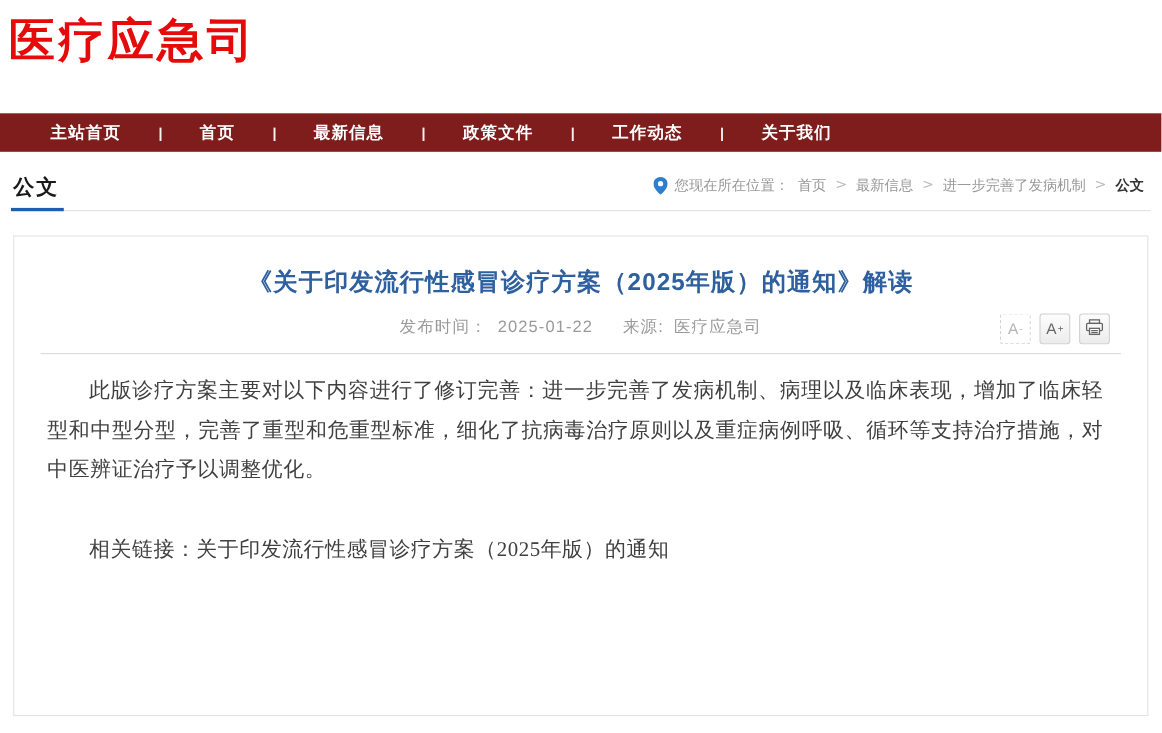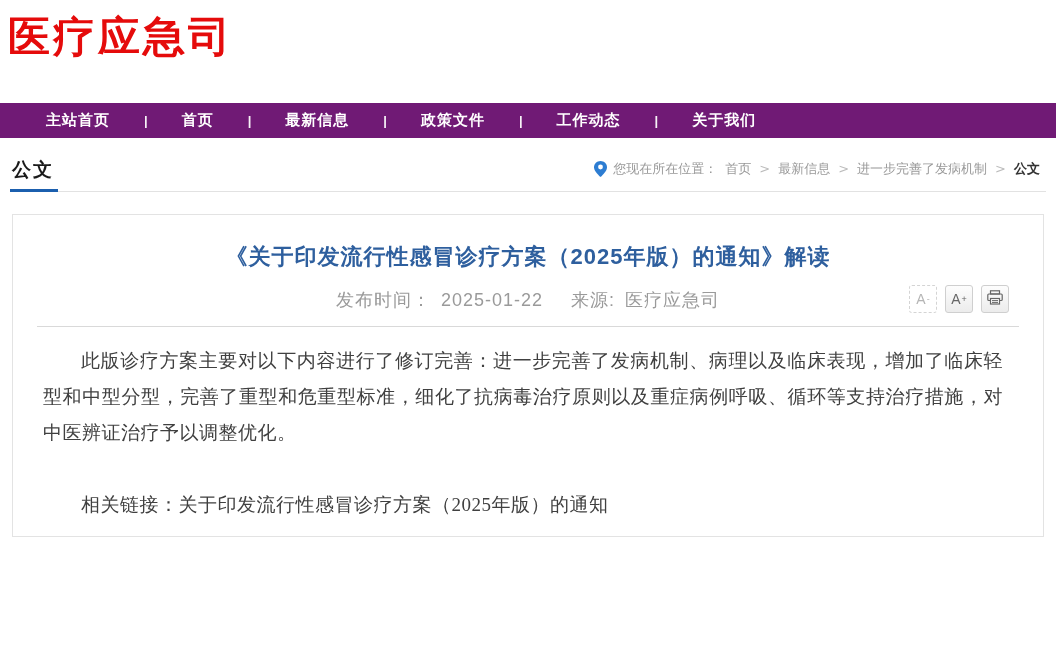--- a/index.html
+++ b/index.html
@@ -14,21 +14,21 @@
     font-weight: 900;
     color: #e50b0b;
     letter-spacing: 3px;
     line-height: 1.1;
     cursor: pointer;
   }
 
   
   .top-nav {
     height: 35px;
-    background: #701a75;
+    background: #7f1d1d;
     display: flex;
     align-items: center;
     padding-left: 36px;
   }
   .top-nav .nav-item {
     color: #ffffff;
     font-size: 15px;
     font-weight: bold;
     text-decoration: none;
     padding: 0 10px;
@@ -72,37 +72,37 @@
   .breadcrumb .pin { margin-right: 6px; display: inline-flex; }
   .breadcrumb .crumb { color: #999; text-decoration: none; margin: 0 6px; cursor: pointer; white-space: nowrap; }
   .breadcrumb .crumb.current { color: #333; font-weight: bold; cursor: default; }
   .breadcrumb .bc-sep { color: #bbb; margin: 0 2px; font-family: "DejaVu Sans", sans-serif; }
   .breadcrumb .loc-label { color: #999; margin-right: 2px; }
 
   
   .article-card {
     margin: 22px 12px 0 12px;
     width: 1032px;
-    height: 323px;
+    height: 437px;
     border: 1px solid #e3e3e3;
     background: #fff;
     position: relative;
   }
   .article-title {
     text-align: center;
     margin-top: 27px;
     font-size: 22px;
     font-weight: bold;
     color: #2e5f9e;
     letter-spacing: 1px;
   }
   .article-meta {
     text-align: center;
     margin-top: 16px;
-    font-size: 18px;
+    font-size: 15px;
     color: #9a9a9a;
     letter-spacing: 1px;
   }
   .article-meta .meta-val { margin-right: 22px; }
   .article-meta .meta-label { margin-right: 4px; }
 
   .toolbar {
     position: absolute;
     top: 70px;
     right: 34px;

